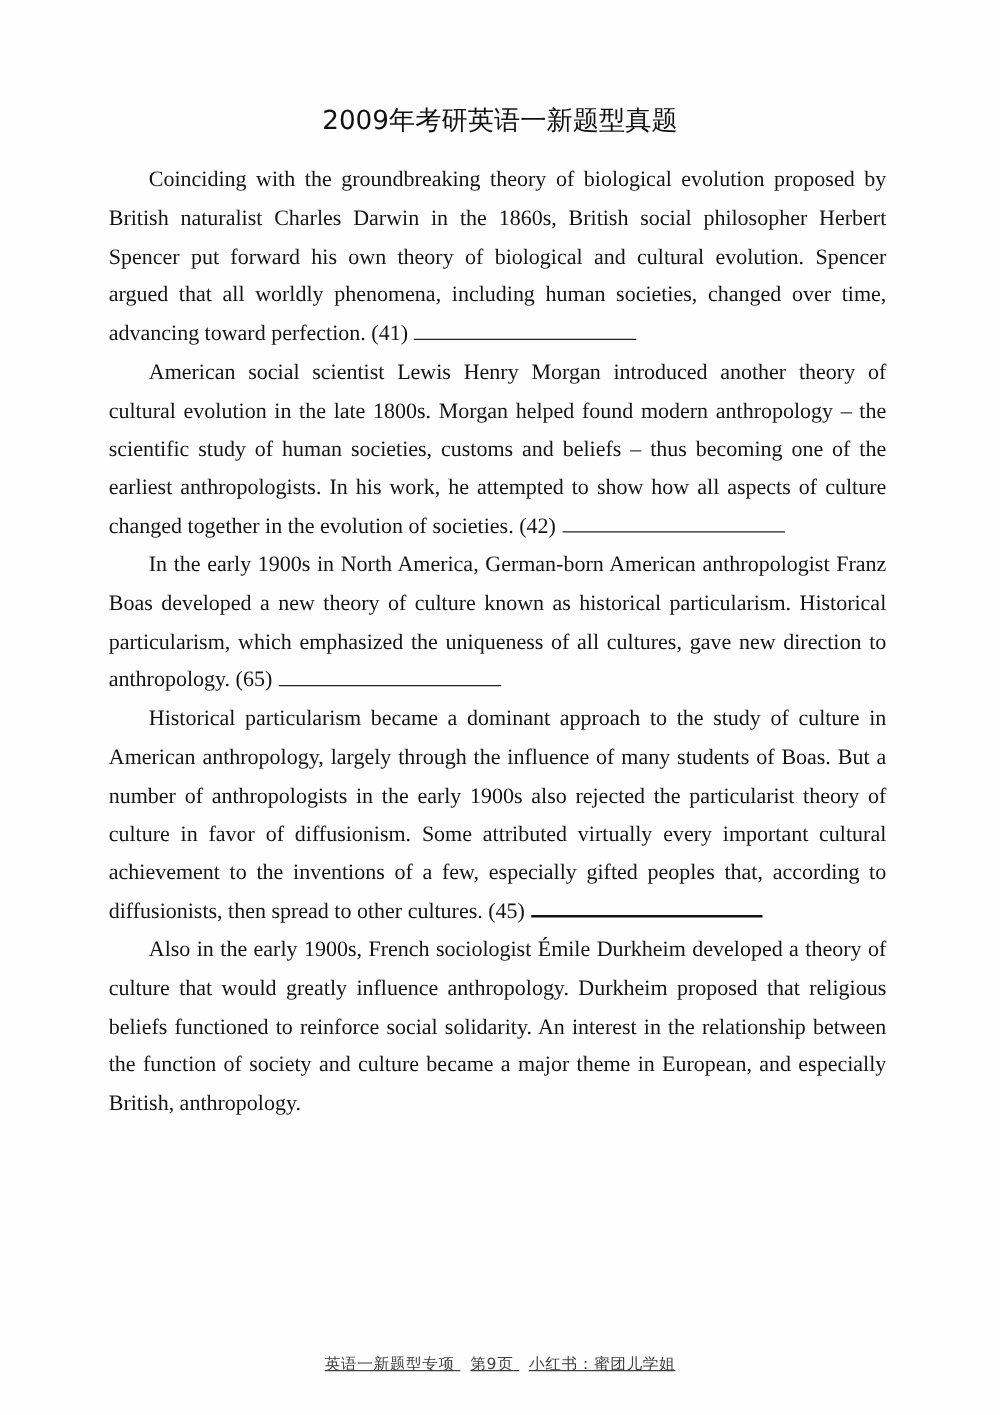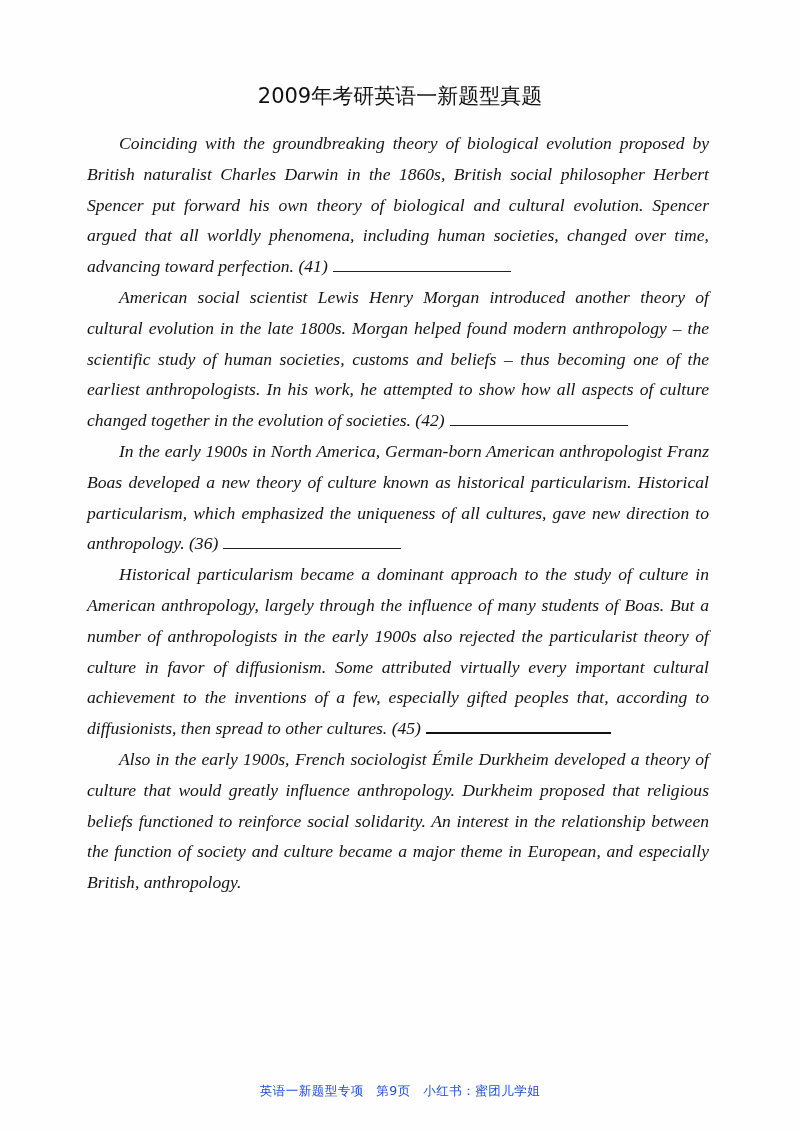--- a/index.html
+++ b/index.html
@@ -43,21 +43,20 @@
       font-family: "Liberation Serif", serif;
       font-size: 17.6px;
       line-height: 30.8px;
       color: #141414;
     }
     .para {
       margin: 0;
       text-indent: 32px;
       text-align: justify;
       text-align-last: left;
-      font-style: italic;
     }
     .blank {
       display: inline-block;
       width: 178px;
       border-bottom: 1px solid #222;
       height: 14px;
       vertical-align: baseline;
       margin-left: 5px;
     }
     .blank.thick {
@@ -65,37 +64,38 @@
       width: 185px;
     }
     .footer {
       position: absolute;
       top: 1083px;
       left: 0;
       width: 800px;
       text-align: center;
       font-family: "DejaVu Sans", sans-serif;
       font-size: 12.5px;
-      color: #1d4ed8;
+      color: #404040;
       letter-spacing: 0.5px;
+      text-decoration: underline;
     }
     .footer span + span { margin-left: 8px; }
   </style>
 </head>
 <body>
 
 <div class="page">
   <div class="title">2009年考研英语一新题型真题</div>
 
   <div class="body-text">
     <p class="para"><span>Coinciding with the groundbreaking theory of biological evolution proposed by British naturalist Charles Darwin in the 1860s, British social philosopher Herbert Spencer put forward his own theory of biological and cultural evolution. Spencer argued that all worldly phenomena, including human societies, changed over time, advancing toward perfection.</span> <span>(41)</span><span class="blank"></span></p>
 
     <p class="para"><span>American social scientist Lewis Henry Morgan introduced another theory of cultural evolution in the late 1800s. Morgan helped found modern anthropology – the scientific study of human societies, customs and beliefs – thus becoming one of the earliest anthropologists. In his work, he attempted to show how all aspects of culture changed together in the evolution of societies.</span> <span>(42)</span><span class="blank"></span></p>
 
-    <p class="para"><span>In the early 1900s in North America, German-born American anthropologist Franz Boas developed a new theory of culture known as historical particularism. Historical particularism, which emphasized the uniqueness of all cultures, gave new direction to anthropology.</span> <span>(36)</span><span class="blank"></span></p>
+    <p class="para"><span>In the early 1900s in North America, German-born American anthropologist Franz Boas developed a new theory of culture known as historical particularism. Historical particularism, which emphasized the uniqueness of all cultures, gave new direction to anthropology.</span> <span>(65)</span><span class="blank"></span></p>
 
 
     <p class="para"><span>Historical particularism became a dominant approach to the study of culture in American anthropology, largely through the influence of many students of Boas. But a number of anthropologists in the early 1900s also rejected the particularist theory of culture in favor of diffusionism. Some attributed virtually every important cultural achievement to the inventions of a few, especially gifted peoples that, according to diffusionists, then spread to other cultures.</span> <span>(45)</span><span class="blank thick"></span></p>
 
     <p class="para"><span>Also in the early 1900s, French sociologist Émile Durkheim developed a theory of culture that would greatly influence anthropology. Durkheim proposed that religious beliefs functioned to reinforce social solidarity. An interest in the relationship between the function of society and culture became a major theme in European, and especially British, anthropology.</span></p>
   </div>
 
   <div class="footer">
     <span>英语一新题型专项</span>
     <span>第9页</span>

